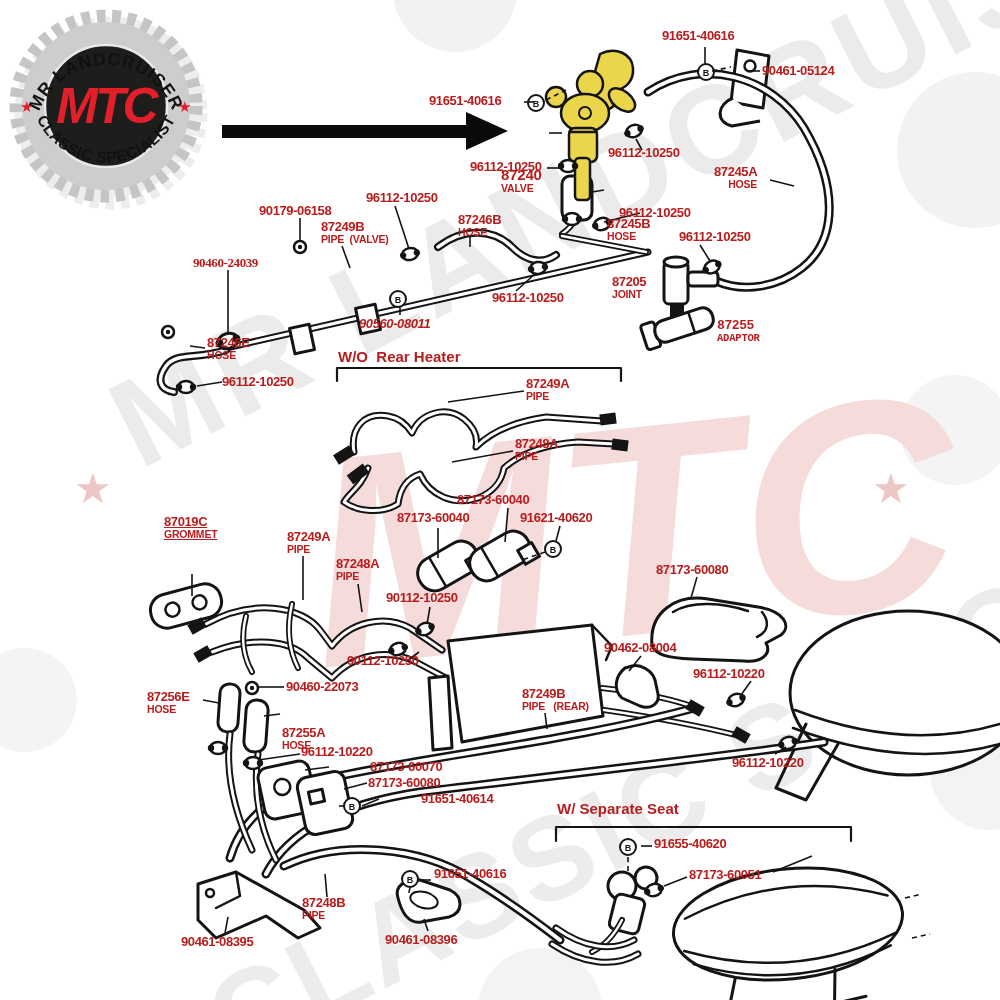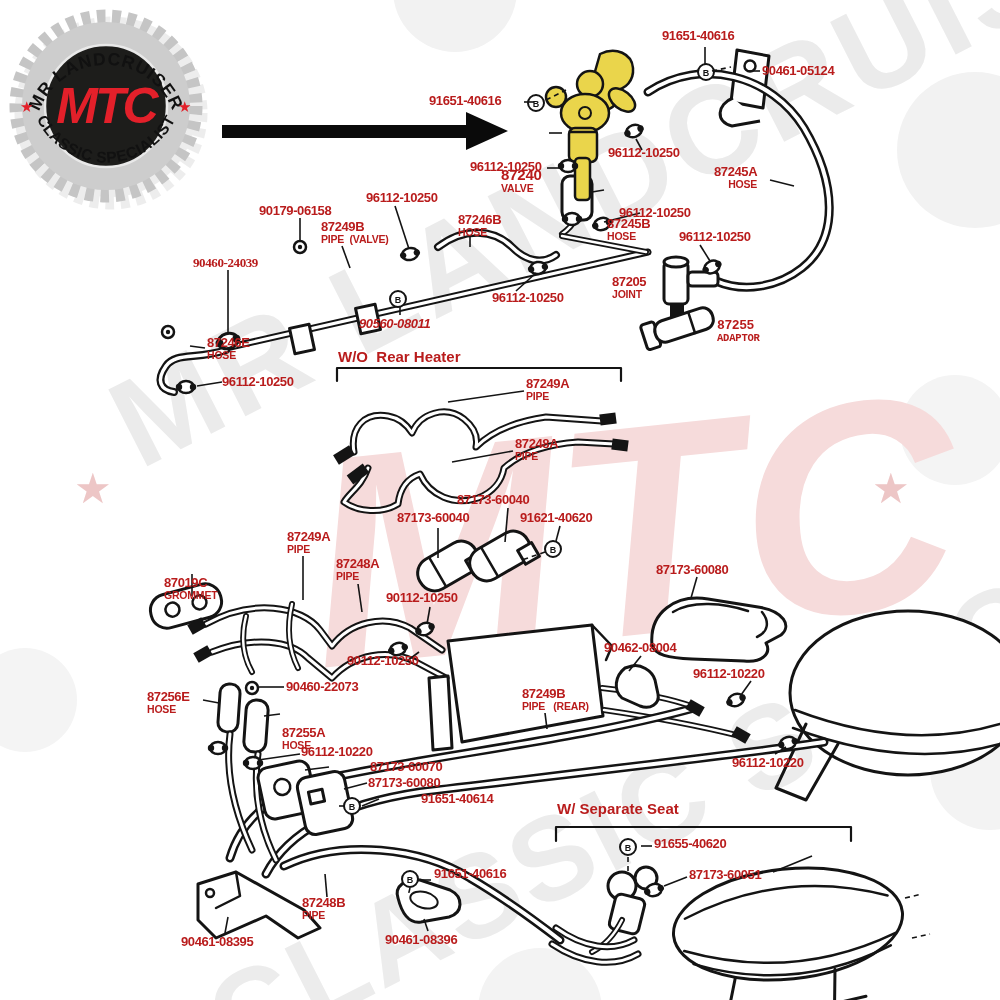--- a/index.html
+++ b/index.html
@@ -352,21 +352,21 @@
       <div class="lbl" style="left: 717px; top: 319px; font-family: Liberation Mono, monospace;"><span>87255</span><div class="sub">ADAPTOR</div></div>
       <div class="lbl" style="left: 359px; top: 317px; font-style: italic;"><span>90560-08011</span></div>
       <div class="lbl" style="left: 207px; top: 336px;"><span>87246E</span><div class="sub">HOSE</div></div>
       <div class="lbl" style="left: 222px; top: 375px;"><span>96112-10250</span></div>
       <div class="lbl header" style="left: 338px; top: 349px;"><span>W/O  Rear Heater</span></div>
       <div class="lbl" style="left: 526px; top: 377px;"><span>87249A</span><div class="sub">PIPE</div></div>
       <div class="lbl" style="left: 515px; top: 437px;"><span>87248A</span><div class="sub">PIPE</div></div>
       <div class="lbl" style="left: 457px; top: 493px;"><span>87173-60040</span></div>
       <div class="lbl" style="left: 397px; top: 511px;"><span>87173-60040</span></div>
       <div class="lbl" style="left: 520px; top: 511px;"><span>91621-40620</span></div>
-      <div class="lbl" style="left: 164px; top: 576px;"><span>87019C</span><div class="sub">GROMMET</div></div>
+      <div class="lbl" style="left: 164px; top: 515px; text-decoration: underline;"><span>87019C</span><div class="sub">GROMMET</div></div>
       <div class="lbl" style="left: 287px; top: 530px;"><span>87249A</span><div class="sub">PIPE</div></div>
       <div class="lbl" style="left: 336px; top: 557px;"><span>87248A</span><div class="sub">PIPE</div></div>
       <div class="lbl" style="left: 386px; top: 591px;"><span>90112-10250</span></div>
       <div class="lbl" style="left: 656px; top: 563px;"><span>87173-60080</span></div>
       <div class="lbl" style="left: 604px; top: 641px;"><span>90462-08004</span></div>
       <div class="lbl" style="left: 693px; top: 667px;"><span>96112-10220</span></div>
       <div class="lbl" style="left: 347px; top: 654px;"><span>90112-10250</span></div>
       <div class="lbl" style="left: 286px; top: 680px;"><span>90460-22073</span></div>
       <div class="lbl" style="left: 147px; top: 690px;"><span>87256E</span><div class="sub">HOSE</div></div>
       <div class="lbl" style="left: 282px; top: 726px;"><span>87255A</span><div class="sub">HOSE</div></div>

